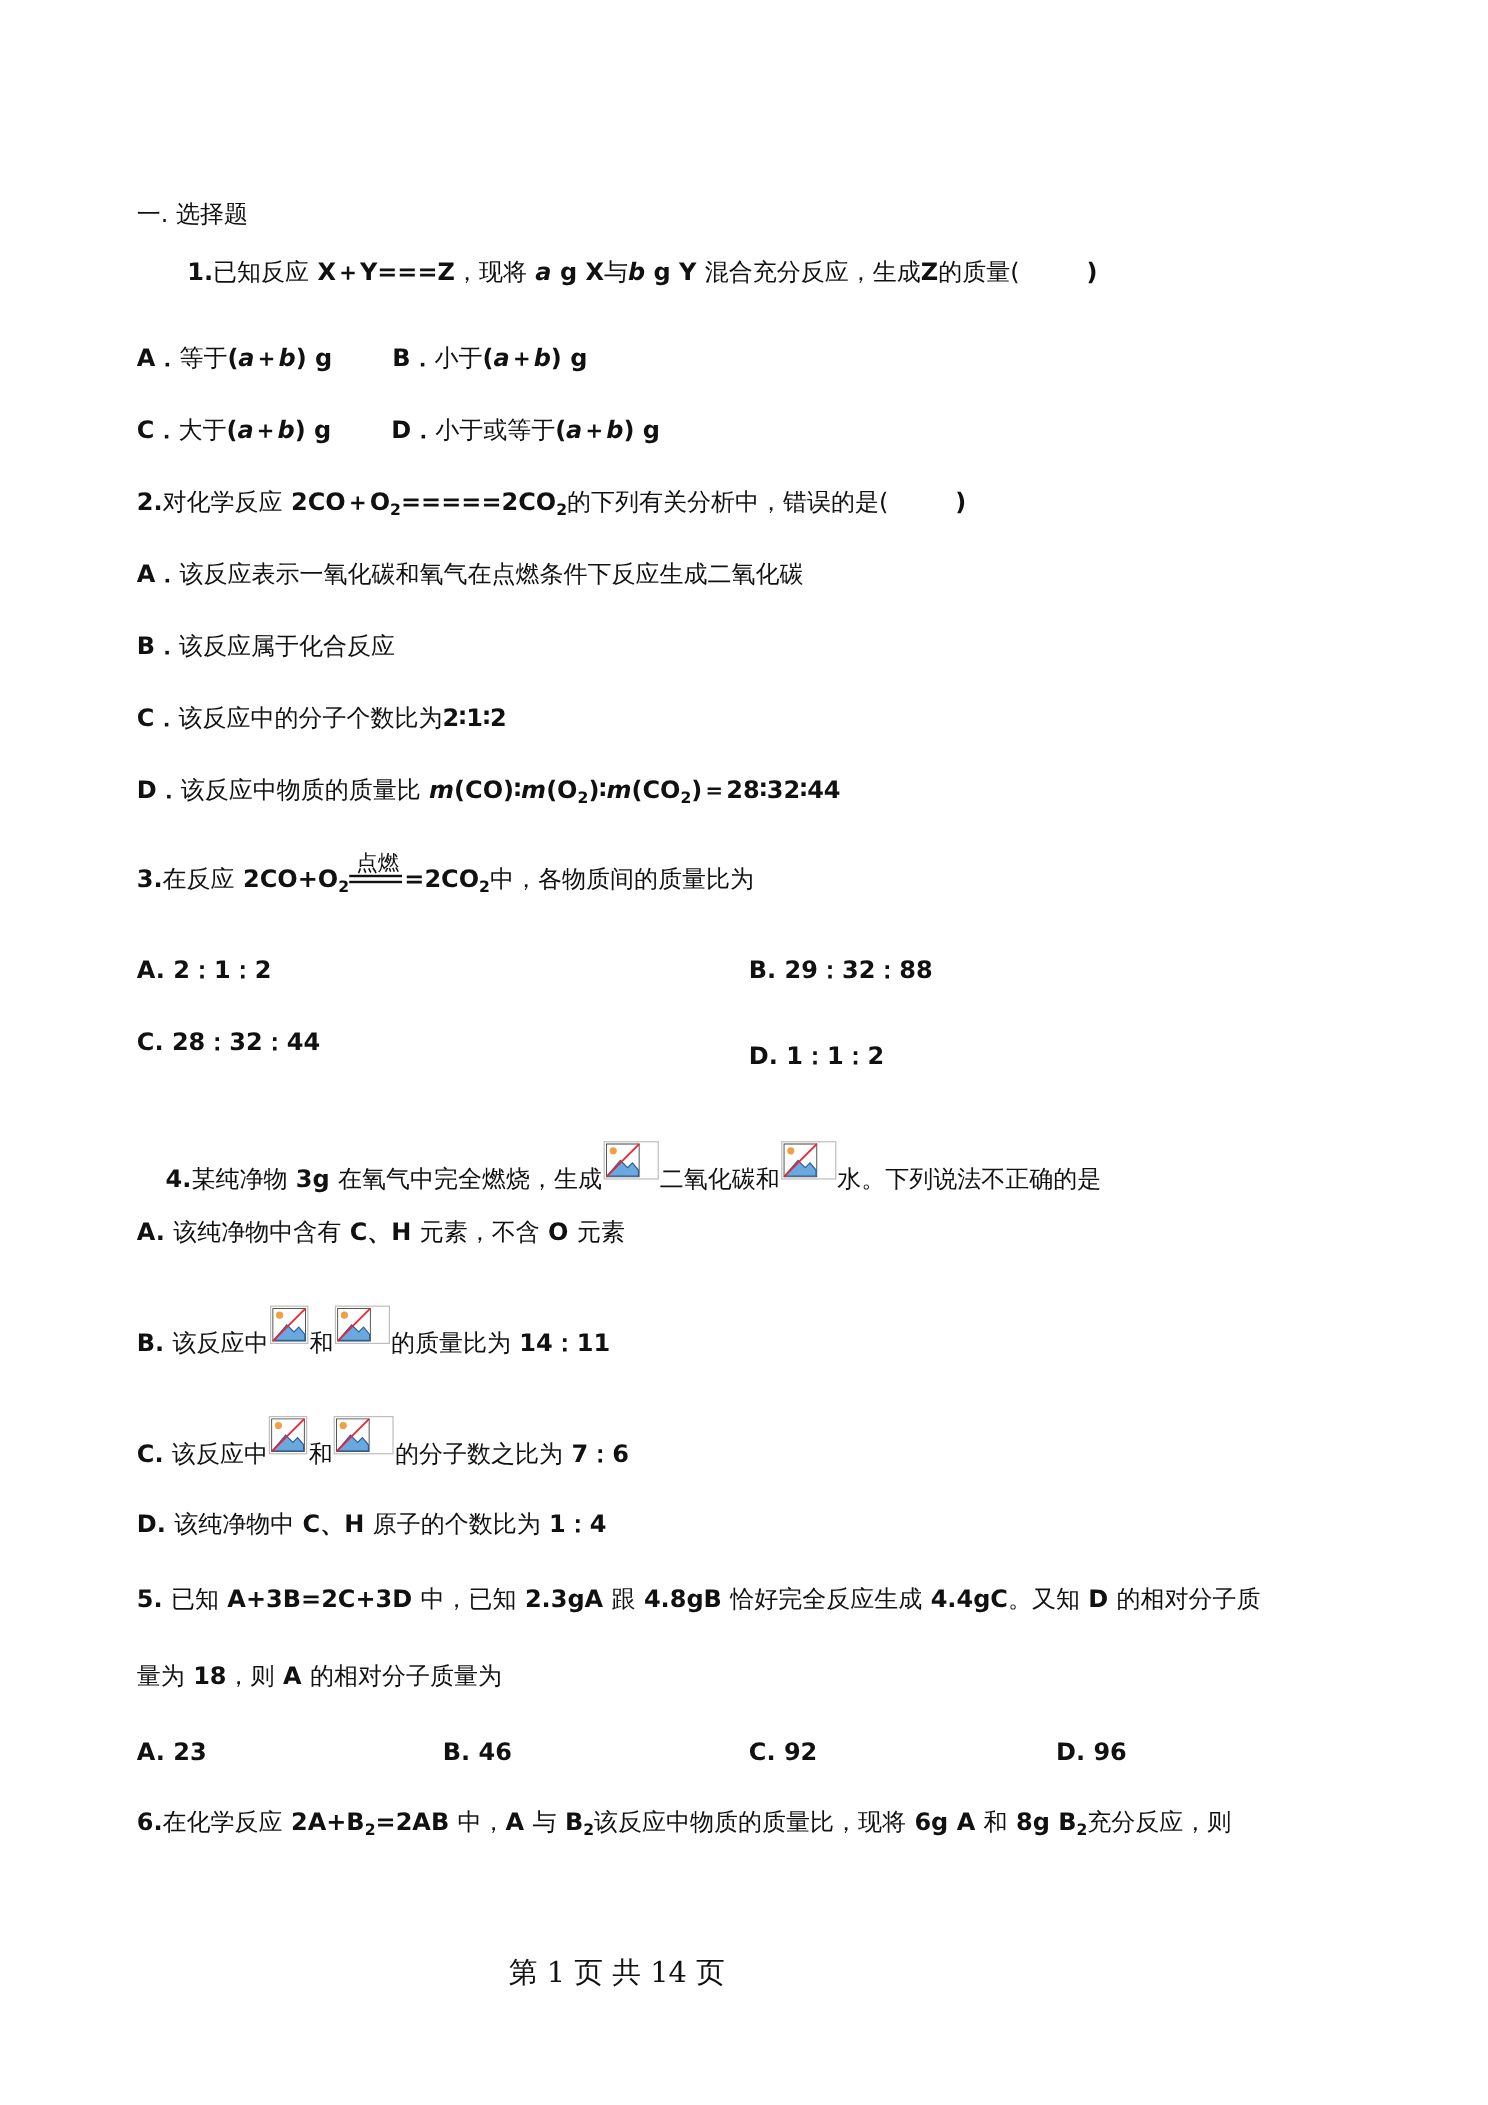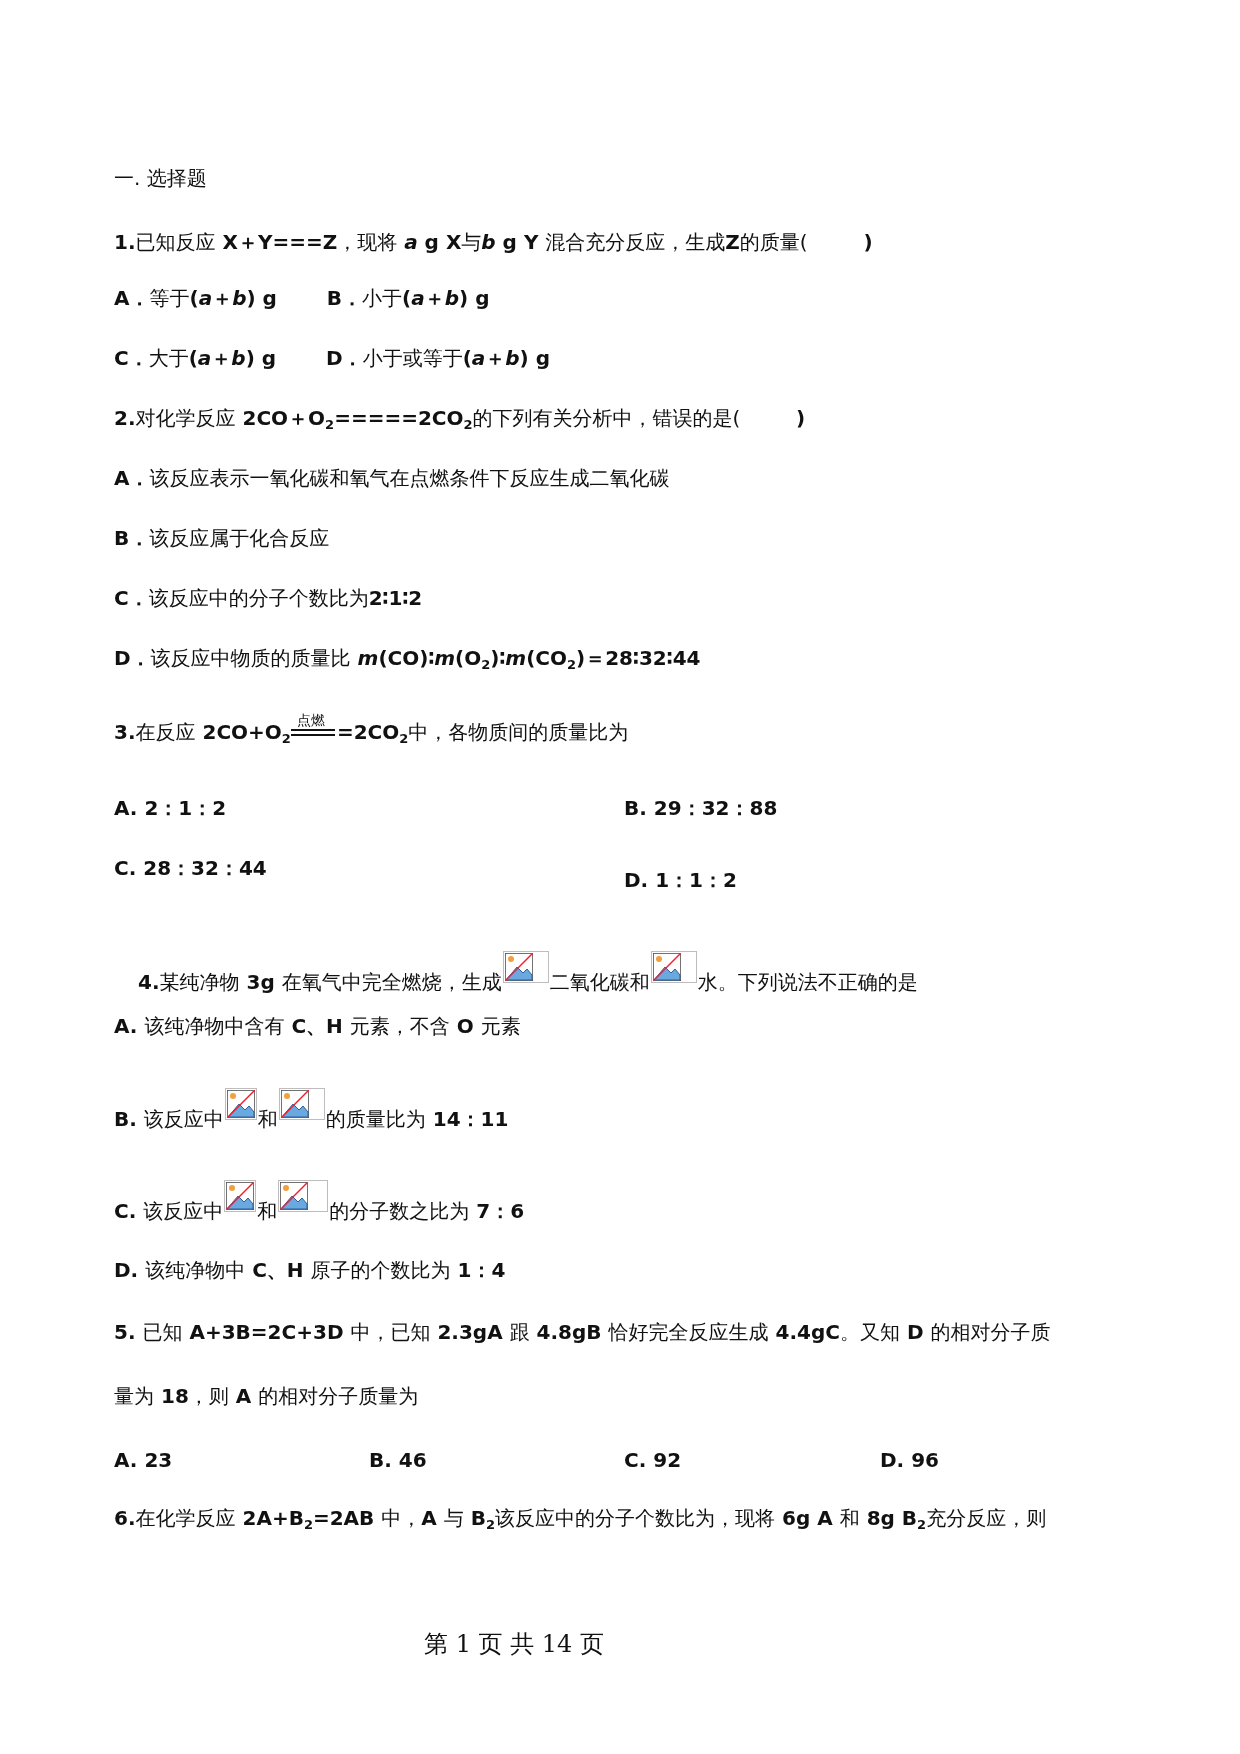--- a/index.html
+++ b/index.html
@@ -8,34 +8,34 @@
   .line { position: absolute; left: 114px; font-size: 20px; font-weight: bold; white-space: nowrap; line-height: 28px; }
   .sec { font-weight: normal; font-size: 20px; }
   .cjk { font-weight: normal; }
   i { font-style: italic; }
   sub { font-size: 13px; vertical-align: -4px; line-height: 0; }
   .col { position: absolute; font-size: 20px; font-weight: bold; line-height: 28px; white-space: nowrap; }
   .img-ph { display: inline-block; width: 46px; height: 32px; border: 1px solid #bdbdbd; vertical-align: 6px;
             position: relative; background: #fff; box-sizing: border-box; margin: 0 1px; }
   .img-ph svg { position: absolute; left: 1px; top: 1px; }
   .eq-arrow { display: inline-block; position: relative; width: 46px; height: 28px; vertical-align: top; }
-  .eq-arrow .cond { position: absolute; top: -12px; left: 6px; font-size: 14px; font-weight: normal; }
+  .eq-arrow .cond { position: absolute; top: -12px; left: 6px; font-size: 18px; font-weight: normal; }
   .eq-arrow .bar1, .eq-arrow .bar2 { position: absolute; left: 0; width: 44px; height: 2px; background: #111; }
   .eq-arrow .bar1 { top: 11px; } .eq-arrow .bar2 { top: 16px; }
   .footer { position: absolute; top: 1628px; left: 0; width: 1028px; text-align: center; font-size: 24px;
             font-family: "DejaVu Serif", serif; }
 </style>
 </head>
 <body>
 
 <div class="line sec" style="top:164px;">
   <span>一. 选择题</span>
 </div>
 
-<div class="line" style="top:228px;">
+<div class="line" style="top:212px;margin-left:42px;">
   <span>1.</span><span class="cjk">已知反应</span>
   <span>X＋Y===Z</span><span class="cjk">，现将</span>
   <i>a</i><span> g X</span><span class="cjk">与</span><i>b</i><span> g  Y</span>
   <span class="cjk">混合充分反应，生成</span><span>Z</span><span class="cjk">的质量(</span><span style="white-space:pre">        )</span>
 </div>
 
 <div class="line" style="top:284px;">
   <span><span>A．</span><span class="cjk">等于</span><span>(</span><i>a</i><span>＋</span><i>b</i><span>) g</span></span>
   <span style="display:inline-block;width:36px;"></span>
   <span><span>B．</span><span class="cjk">小于</span><span>(</span><i>a</i><span>＋</span><i>b</i><span>) g</span></span>
@@ -157,19 +157,19 @@
 <div class="col" style="top:1446px;left:114px;">A. 23</div>
 <div class="col" style="top:1446px;left:369px;">B. 46</div>
 <div class="col" style="top:1446px;left:624px;">C. 92</div>
 <div class="col" style="top:1446px;left:880px;">D. 96</div>
 
 <div class="line" style="top:1504px;">
   <span>6.</span><span class="cjk">在化学反应</span>
   <span>2A+B</span><sub>2</sub><span>=2AB</span>
   <span class="cjk">中，</span><span>A</span>
   <span class="cjk">与</span>
-  <span>B</span><sub>2</sub><span class="cjk">该反应中的分子个数比为，现将</span>
+  <span>B</span><sub>2</sub><span class="cjk">该反应中物质的质量比，现将</span>
   <span>6g A</span>
   <span class="cjk">和</span>
   <span>8g B</span><sub>2</sub><span class="cjk">充分反应，则</span>
 </div>
 
 <div class="footer">第 1 页 共 14 页</div>
 
 </body></html>

